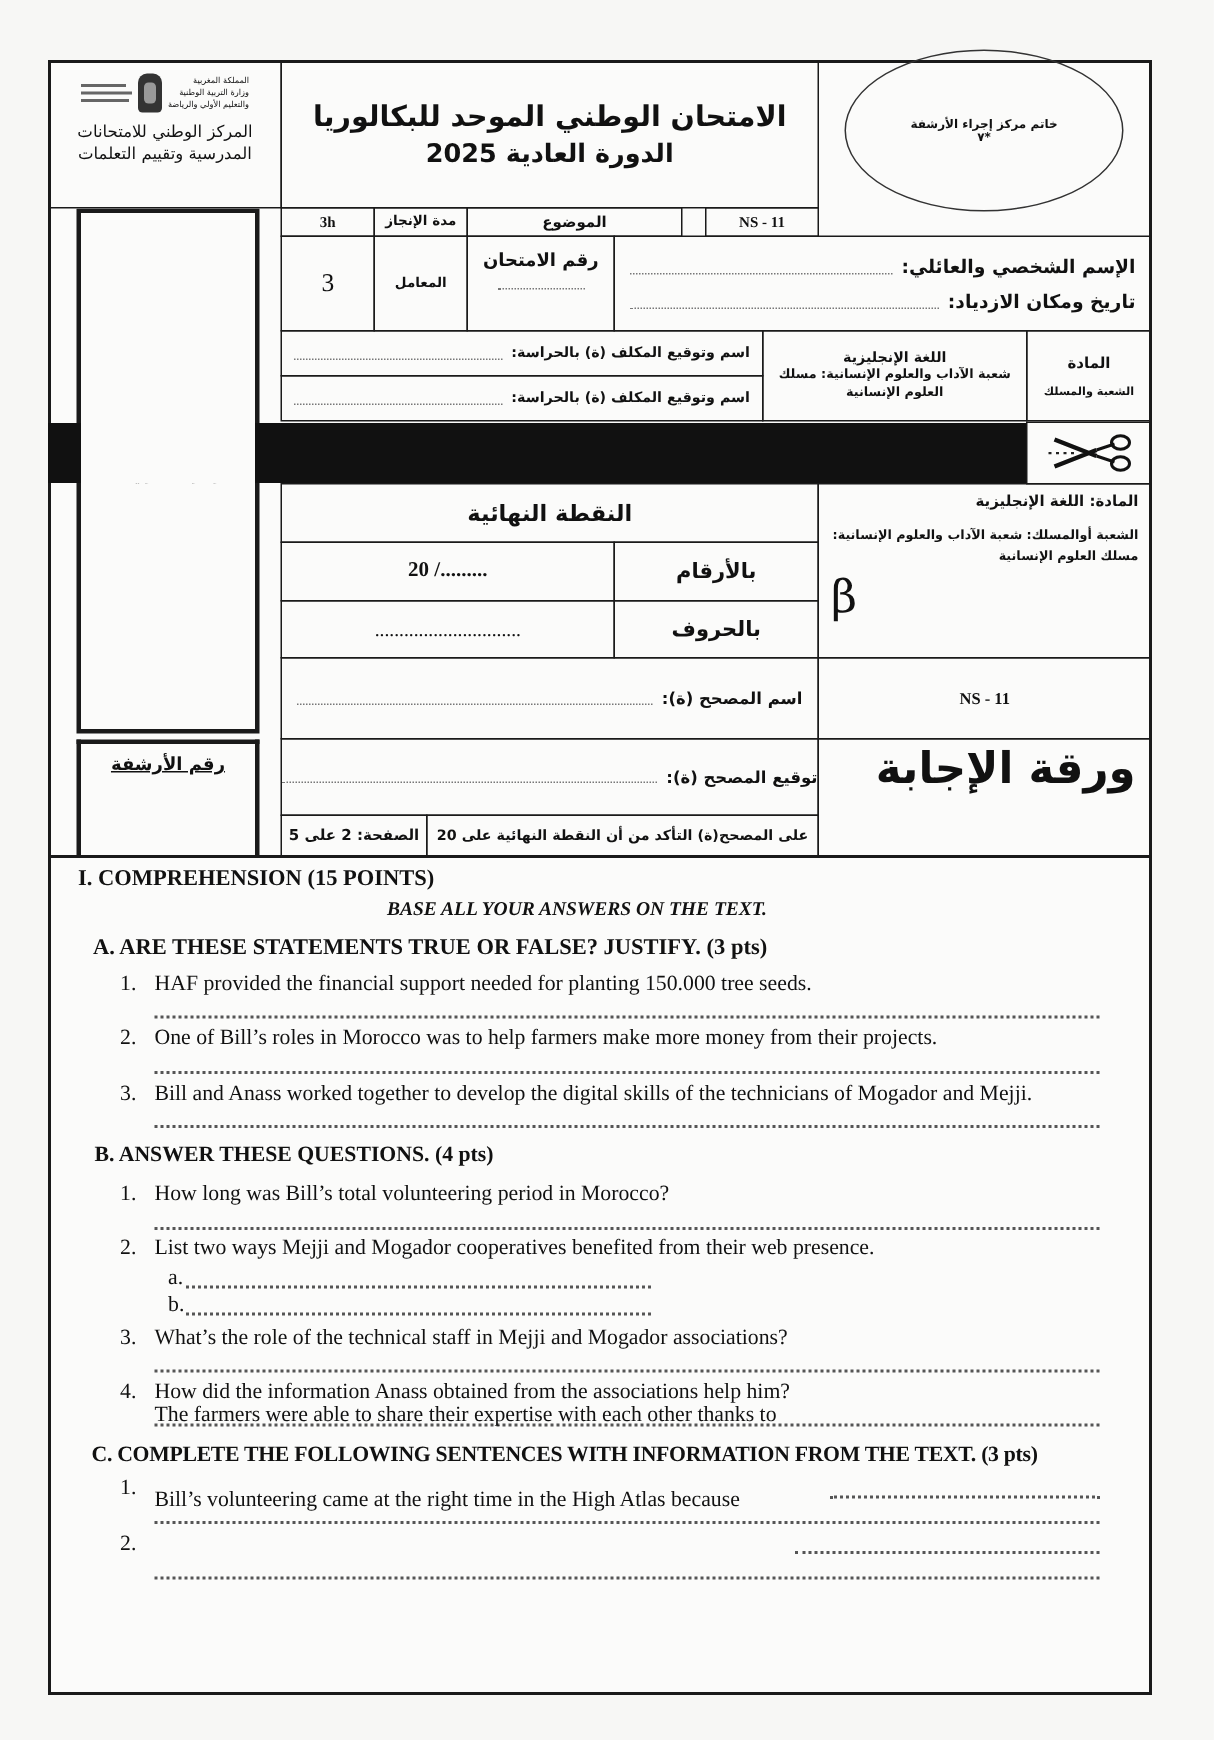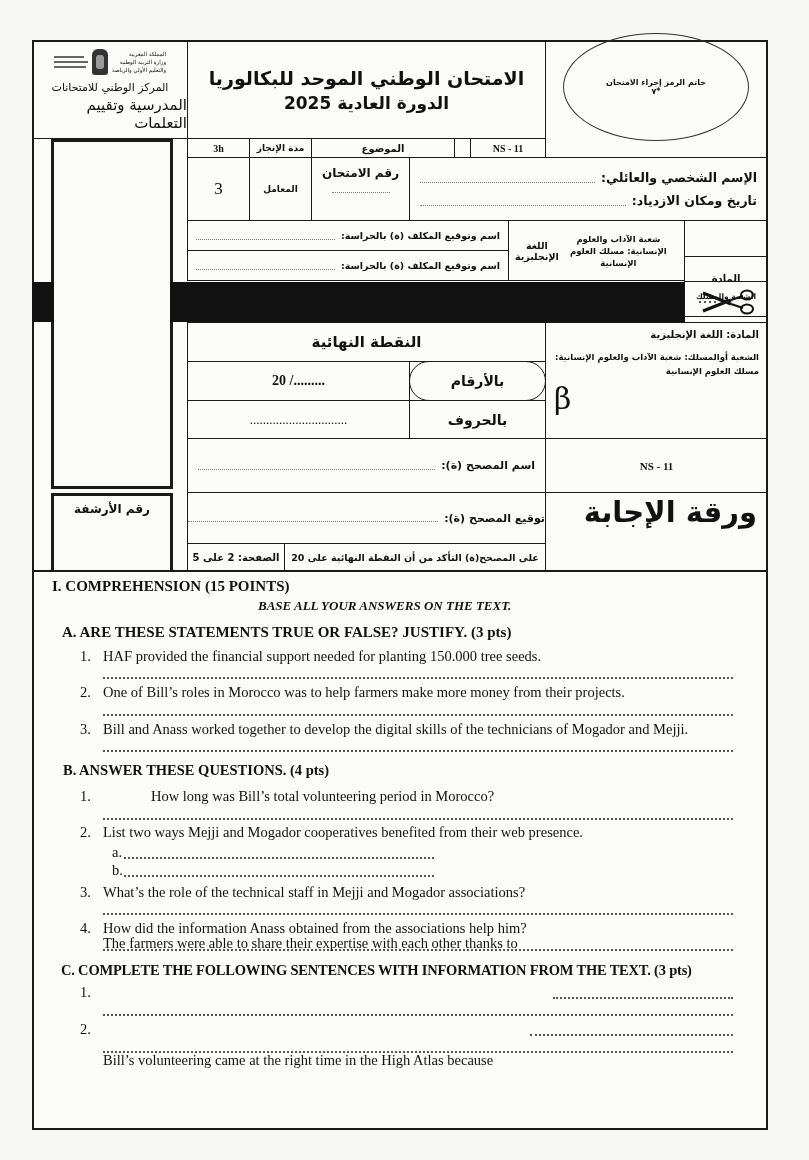--- a/index.html
+++ b/index.html
@@ -1,18 +1,18 @@
 <!DOCTYPE html>
 <html><head>
 <meta charset="utf-8">
 <style>
   * { box-sizing: border-box; margin: 0; padding: 0; }
   html, body { width: 809px; height: 1160px; background: #f7f7f5; overflow: hidden; }
   body { position: relative; font-family: "Liberation Serif", serif; color: #111; }
-  .abs { position: absolute; }
+  .abs { position: absolute; text-decoration: underline; }
   .frame { position: absolute; left: 32px; top: 40px; width: 736px; height: 1090px; border: 2px solid #1a1a1a; background: #fbfbfa; }
   .ar { direction: rtl; font-family: "DejaVu Sans", sans-serif; font-weight: bold; }
   .dots { border-bottom: 1.5px dotted #777; }
   .cell { position: absolute; border: 1.5px solid #1a1a1a; display: flex; align-items: center; justify-content: center; }
   .q { position: absolute; font-family: "Liberation Serif", serif; font-size: 14.5px; color: #111; white-space: nowrap; }
   .qdots { position: absolute; height: 0; border-bottom: 2px dotted #555; }
   .h { position: absolute; font-family: "Liberation Serif", serif; font-weight: bold; font-size: 15px; white-space: nowrap; }
 </style>
 </head>
 <body>
@@ -29,31 +29,31 @@
     <div style="width:16px;height:26px;background:#333;border-radius:6px 6px 3px 3px;position:relative;">
       <div style="position:absolute;left:4px;top:6px;width:8px;height:14px;background:#999;border-radius:3px;"></div>
     </div>
     <div class="ar" style="font-size:5.5px;line-height:8px;font-weight:normal;text-align:right;">
       <div>المملكة المغربية</div>
       <div>وزارة التربية الوطنية</div>
       <div>والتعليم الأولي والرياضة</div>
     </div>
   </div>
   <div class="ar" style="font-size:11px;font-weight:normal;margin-top:6px;">المركز الوطني للامتحانات</div>
-  <div class="ar" style="font-size:15px;font-weight:normal;margin-top:2px;">المدرسية وتقييم التعلمات</div>
+  <div class="ar" style="font-size:11px;font-weight:normal;margin-top:2px;">المدرسية وتقييم التعلمات</div>
 </div>
 
 <div class="cell" style="left:187px;top:40px;width:359px;height:99px;flex-direction:column;">
   <div class="ar" style="font-size:19px;">الامتحان الوطني الموحد للبكالوريا</div>
   <div class="ar" style="font-size:17px;margin-top:4px;">الدورة العادية 2025</div>
 </div>
 
 <div class="cell" style="left:545px;top:40px;width:223px;height:99px;border-left:none;border-bottom:none;">
   <div style="width:186px;height:108px;border:1.5px solid #333;border-radius:50%;display:flex;flex-direction:column;align-items:center;justify-content:center;margin-top:-6px;">
-    <div class="ar" style="font-size:8px;">خاتم الرمز إجراء الامتحان</div>
+    <div class="ar" style="font-size:8px;">خاتم مركز إجراء الأرشفة</div>
     <div class="ar" style="font-size:8px;">*٧</div>
   </div>
 </div>
 
 <div class="abs" style="left:51px;top:139px;width:122px;height:350px;border:3px solid #1a1a1a;background:#fbfbfa;">
   <div class="ar" style="font-size:11.5px;text-align:center;margin-top:148px;line-height:17px;padding:0 8px;">يرجى وضع ملصق الرمز السري هنا</div>
 </div>
 <div class="abs" style="left:51px;top:493px;width:122px;height:77px;border:3px solid #1a1a1a;border-bottom:none;background:#fbfbfa;">
   <div class="ar" style="font-size:12px;text-align:center;margin-top:6px;">رقم الأرشفة</div>
 </div>
@@ -97,25 +97,25 @@
     <span class="ar" style="font-size:9.5px;">اسم وتوقيع المكلف (ة) بالحراسة:</span>
     <span class="dots" style="flex:1;height:8px;"></span>
   </div>
 </div>
 <div class="cell" style="left:187px;top:250px;width:322px;height:31px;padding:0 8px;">
   <div style="display:flex;direction:rtl;align-items:center;gap:6px;width:100%;">
     <span class="ar" style="font-size:9.5px;">اسم وتوقيع المكلف (ة) بالحراسة:</span>
     <span class="dots" style="flex:1;height:8px;"></span>
   </div>
 </div>
-<div class="cell" style="left:508px;top:220px;width:177px;height:61px;padding:0 6px;">
+<div class="cell" style="left:508px;top:220px;width:177px;height:61px;flex-direction:column;padding:0 6px;">
   <div class="ar" style="font-size:9.5px;text-align:center;">اللغة الإنجليزية</div>
   <div class="ar" style="font-size:8.5px;text-align:center;line-height:12px;">شعبة الآداب والعلوم الإنسانية: مسلك العلوم الإنسانية</div>
 </div>
-<div class="cell" style="left:684px;top:220px;width:84px;height:61px;flex-direction:column;margin-top:36px;">
+<div class="cell" style="left:684px;top:220px;width:84px;height:61px;flex-direction:column;">
   <div class="ar" style="font-size:10px;">المادة</div>
   <div class="ar" style="font-size:7.5px;margin-top:8px;">الشعبة والمسلك</div>
 </div>
 
 <div class="abs" style="left:32px;top:282px;width:652px;height:40px;background:#111;"></div>
 <div class="abs" style="left:54px;top:282px;width:116px;height:40px;background:#fbfbfa;"></div>
 <div class="cell" style="left:684px;top:281px;width:84px;height:42px;">
   <svg width="62" height="30" viewBox="0 0 62 30">
     <line x1="4" y1="15" x2="24" y2="15" stroke="#222" stroke-width="1.5" stroke-dasharray="2,3"></line>
     <path d="M8 6 L36 17 M8 24 L36 13" stroke="#111" stroke-width="3" fill="none"></path>
@@ -124,21 +124,21 @@
     <ellipse cx="52" cy="22" rx="6" ry="4.5" stroke="#111" stroke-width="2" fill="none"></ellipse>
   </svg>
 </div>
 
 <div class="cell ar" style="left:187px;top:322px;width:359px;height:40px;font-size:15px;">
     <span>النقطة النهائية</span>
   </div>
 <div class="cell ar" style="left:187px;top:361px;width:223px;height:40px;font-size:14px;font-family:'Liberation Serif',serif;">
     <span>........./ 20</span>
   </div>
-<div class="cell ar" style="left:409px;top:361px;width:137px;height:40px;font-size:14px;border-radius:20px;">
+<div class="cell ar" style="left:409px;top:361px;width:137px;height:40px;font-size:14px;">
     <span>بالأرقام</span>
   </div>
 <div class="cell" style="left:187px;top:400px;width:223px;height:39px;font-size:13px;">
     <span>..............................</span>
   </div>
 <div class="cell ar" style="left:409px;top:400px;width:137px;height:39px;font-size:14px;">
     <span>بالحروف</span>
   </div>
 
 <div class="cell" style="left:545px;top:322px;width:223px;height:117px;flex-direction:column;align-items:stretch;justify-content:flex-start;padding:6px 8px;">
@@ -189,21 +189,21 @@
 <div class="q" style="left:103px;top:684px;">One of Bill’s roles in Morocco was to help farmers make more money from their projects.</div>
 <div class="qdots" style="left:103px;top:714px;width:630px;"></div>
 
 <div class="q" style="left:80px;top:721px;">3.</div>
 <div class="q" style="left:103px;top:721px;">Bill and Anass worked together to develop the digital skills of the technicians of Mogador and Mejji.</div>
 <div class="qdots" style="left:103px;top:750px;width:630px;"></div>
 
 <div class="h" style="left:63px;top:762px;font-size:14.5px;">B. ANSWER THESE QUESTIONS.    (4 pts)</div>
 
 <div class="q" style="left:80px;top:788px;">1.</div>
-<div class="q" style="left:103px;top:788px;margin-left:48px;">How long was Bill’s total volunteering period in Morocco?</div>
+<div class="q" style="left:103px;top:788px;">How long was Bill’s total volunteering period in Morocco?</div>
 <div class="qdots" style="left:103px;top:818px;width:630px;"></div>
 
 <div class="q" style="left:80px;top:824px;">2.</div>
 <div class="q" style="left:103px;top:824px;text-align:right;">List two ways Mejji and Mogador cooperatives benefited from their web presence.</div>
 <div class="q" style="left:112px;top:844px;">a.</div>
 <div class="qdots" style="left:124px;top:857px;width:310px;"></div>
 <div class="q" style="left:112px;top:862px;">b.</div>
 <div class="qdots" style="left:124px;top:875px;width:310px;"></div>
 
 <div class="q" style="left:80px;top:884px;">3.</div>
@@ -215,15 +215,15 @@
 <div class="qdots" style="left:103px;top:949px;width:630px;"></div>
 
 <div class="h" style="left:61px;top:962px;font-size:14.5px;letter-spacing:-0.2px;">C. COMPLETE THE FOLLOWING SENTENCES WITH INFORMATION FROM THE TEXT. (3 pts)</div>
 
 <div class="q" style="left:80px;top:984px;">1.</div>
 <div class="q" style="left:103px;top:935px;">The farmers were able to share their expertise with each other thanks to</div>
 <div class="qdots" style="left:553px;top:997px;width:180px;"></div>
 <div class="qdots" style="left:103px;top:1014px;width:630px;"></div>
 
 <div class="q" style="left:80px;top:1021px;">2.</div>
-<div class="q" style="left:103px;top:1052px;text-align:center;">Bill’s volunteering came at the right time in the High Atlas because</div>
+<div class="q" style="left:103px;top:992px;text-align:center;">Bill’s volunteering came at the right time in the High Atlas because</div>
 <div class="qdots" style="left:530px;top:1034px;width:203px;"></div>
 <div class="qdots" style="left:103px;top:1051px;width:630px;"></div>
 
 </body></html>

